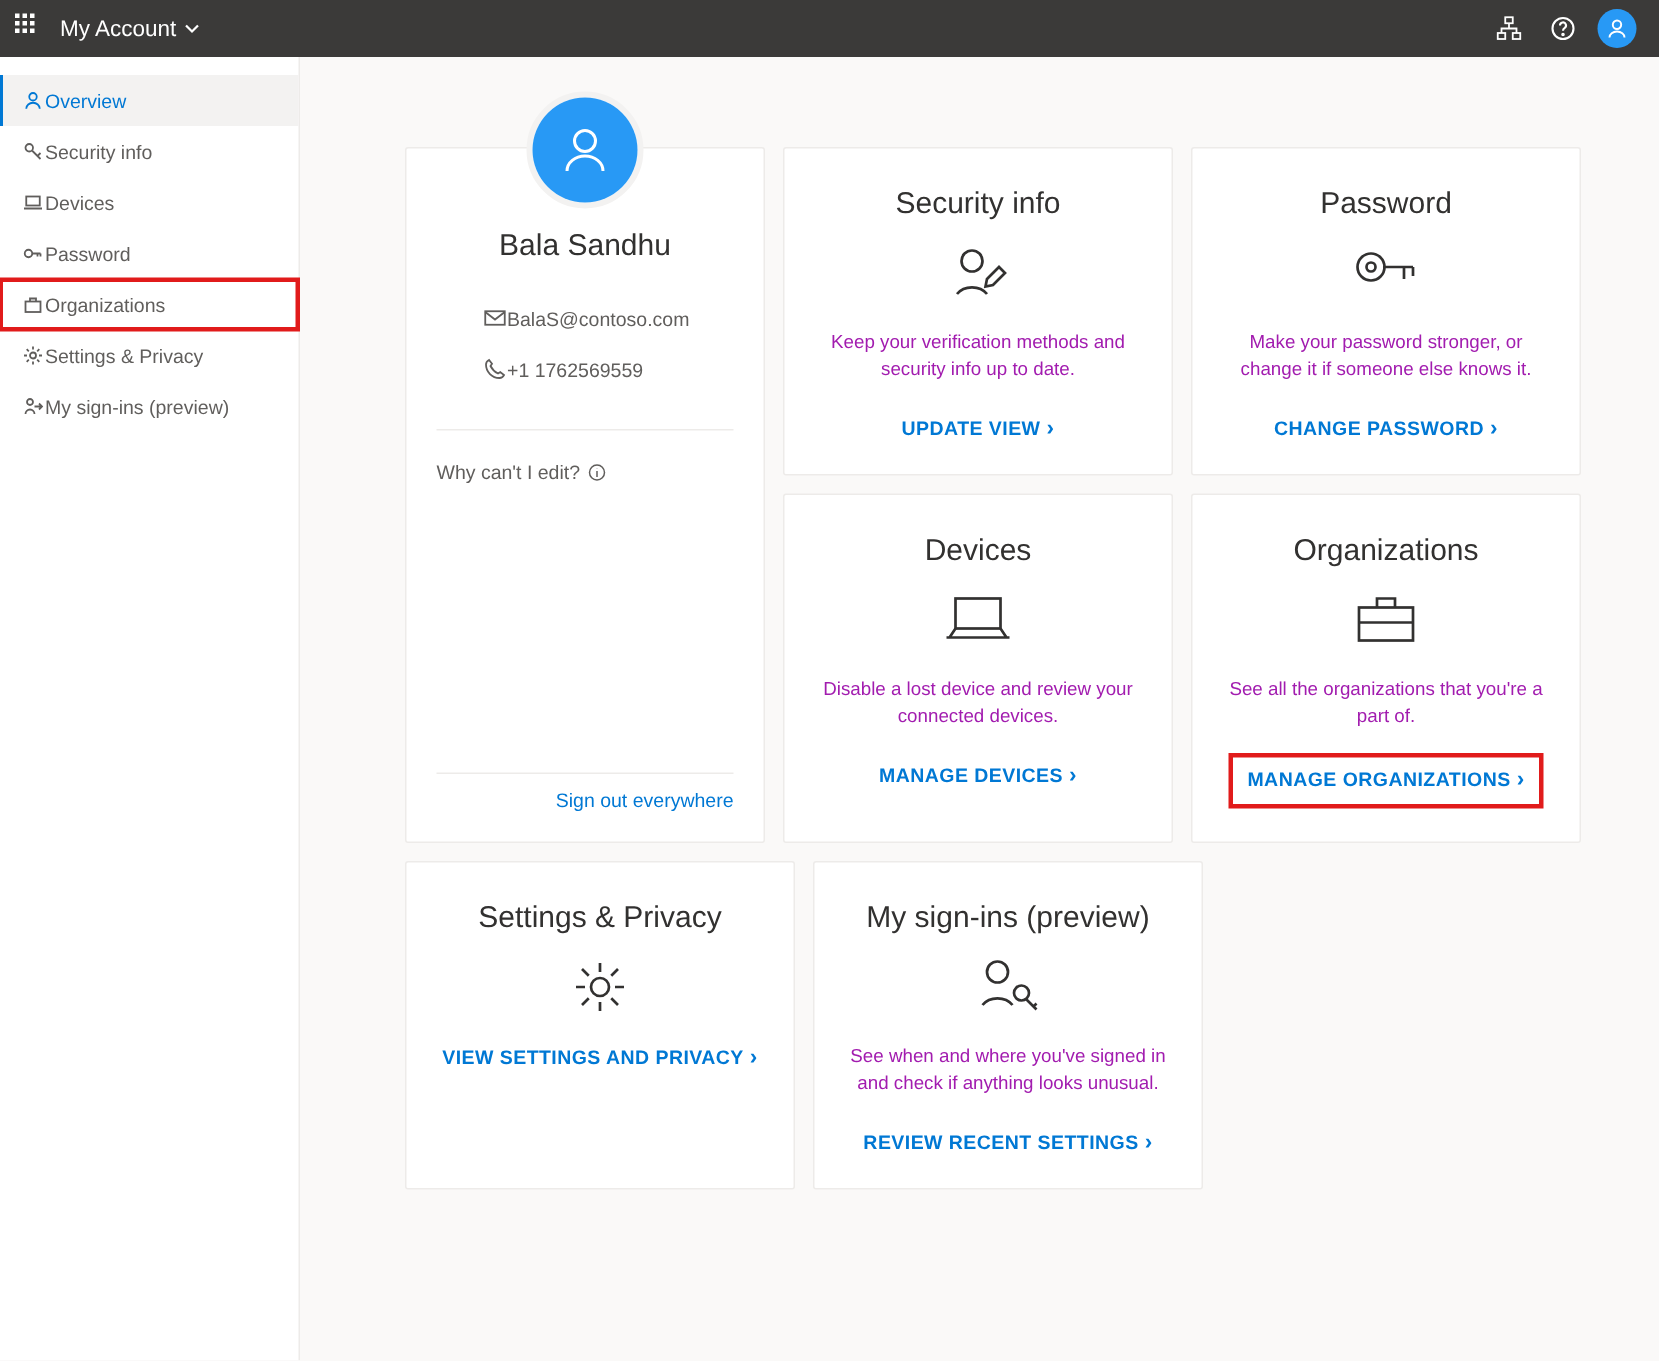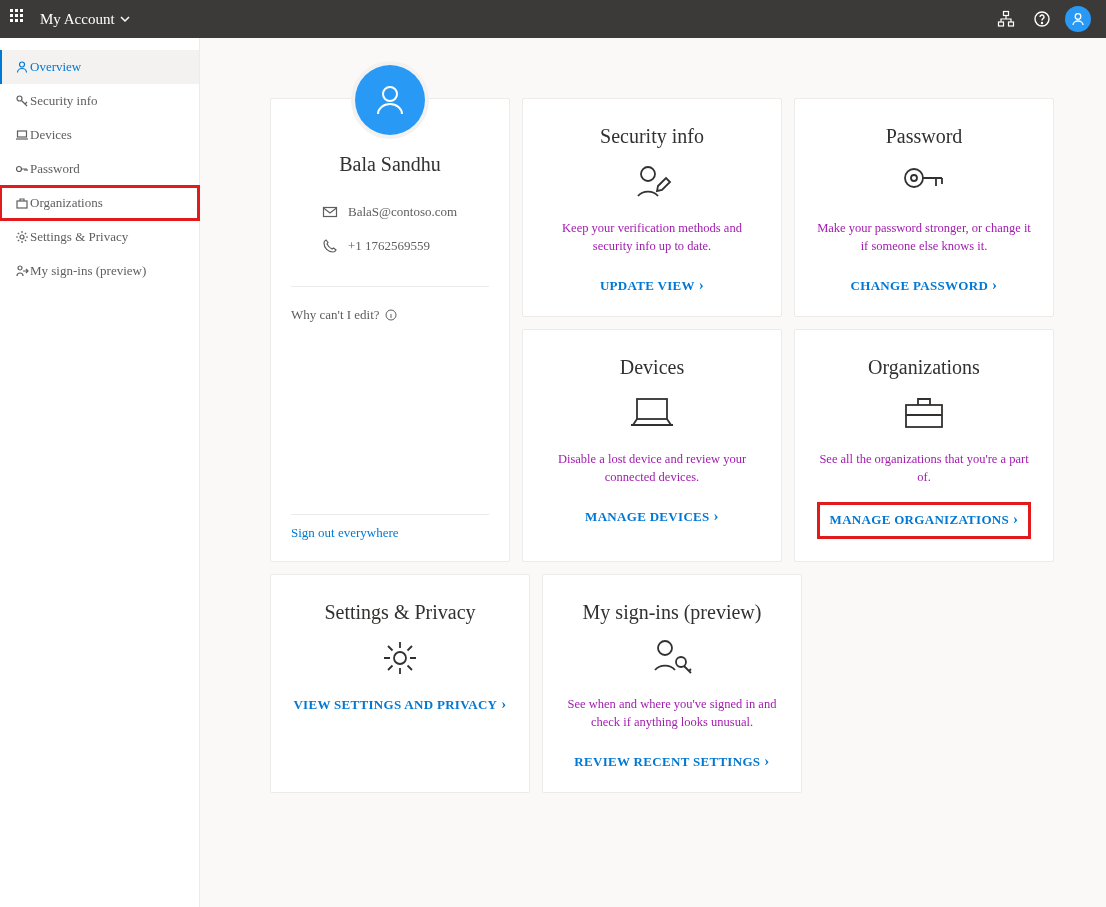--- a/index.html
+++ b/index.html
@@ -1,17 +1,17 @@
 <!DOCTYPE html>
 <html><head>
 <meta charset="utf-8">
 <style>
   * { box-sizing: border-box; margin: 0; padding: 0; }
   body { font-family: "Segoe UI", Tahoma, sans-serif; font-size: 14px; color: #323130; background: #faf9f8; overflow: hidden; }
-  .root { width: 1106px; height: 907px; display: flex; flex-direction: column; font-family: Liberation Serif, serif; }
+  .root { width: 1106px; height: 907px; display: flex; flex-direction: column; }
 
   
   .topbar { height: 38px; background: #3b3a39; color: #fff; display: flex; align-items: center; padding: 0 10px; }
   .waffle { width: 20px; height: 20px; display: grid; grid-template-columns: repeat(3,3px); grid-template-rows: repeat(3,3px); gap: 2px; margin-right: 10px; cursor: pointer; }
   .waffle span { width:3px; height:3px; background:#fff; }
   .app-title { font-size: 15px; font-weight: 400; margin-right: 4px; }
   .topbar .spacer { flex: 1; }
   .top-icon { width: 36px; height: 36px; display:flex; align-items:center; justify-content:center; cursor:pointer; color:#fff; }
   .avatar-top { width: 26px; height: 26px; border-radius: 50%; background: #2899f5; display:flex; align-items:center; justify-content:center; }
 
@@ -32,26 +32,26 @@
   .card h2 { font-size: 20px; font-weight: 400; margin-bottom: 12px; color:#323130; }
   .card-ico { height: 44px; display:flex; align-items:center; justify-content:center; margin-bottom:16px; }
   .card-desc { font-size: 12.5px; color:#a21caf; line-height: 1.4; margin-bottom: 22px; }
   .card-link { font-size: 13px; font-weight:600; color:#0078d4; text-decoration:none; cursor:pointer; letter-spacing: .3px; display:inline-flex; align-items:center; gap:4px; }
   .card-link::after { content:"›"; font-size:15px; }
 
   .profile-card { background:#fff; border:1px solid #edebe9; border-radius:2px; padding: 0 20px 20px; grid-row: span 2; display:flex; flex-direction:column; }
   .profile-avatar-wrap { width:78px; height:78px; border-radius:50%; background:#fff; border:4px solid #f3f2f1; display:flex; align-items:center; justify-content:center; margin: -38px auto 14px; position:relative; }
   .profile-avatar { width:70px; height:70px; border-radius:50%; background:#2899f5; display:flex; align-items:center; justify-content:center; }
   .profile-name { font-size:20px; font-weight:400; text-align:center; margin-bottom:28px; }
-  .profile-line { display:flex; align-items:center; gap:10px; font-size:13px; color:#605e5c; margin-bottom:18px;padding-left:31px; }
+  .profile-line { display:flex; align-items:center; font-size:13px; color:#605e5c; margin-bottom:18px;padding-left:31px; }
   .profile-hr { border:none; border-top:1px solid #edebe9; margin: 14px 0 20px; }
   .why-edit { font-size:13px; color:#605e5c; display:flex; align-items:center; gap:5px; }
   .profile-spacer { flex:1; }
   .profile-hr2 { border:none; border-top:1px solid #edebe9; margin: 0 0 10px; }
-  .signout { font-size:13px; color:#0078d4; cursor:pointer; text-align:left; }
+  .signout { font-size:13px; color:#0078d4; cursor:pointer; text-align:right; }
 
   .row2 { grid-column: 2 / span 2; display:grid; grid-template-columns: 260px 260px; gap:12px; }
   .row3-offset { grid-column: 1 / span 3; display:grid; grid-template-columns: 260px 260px; gap:12px; }
 
   svg { display:block; }
 </style>
 </head>
 <body>
 
 <div class="root">

